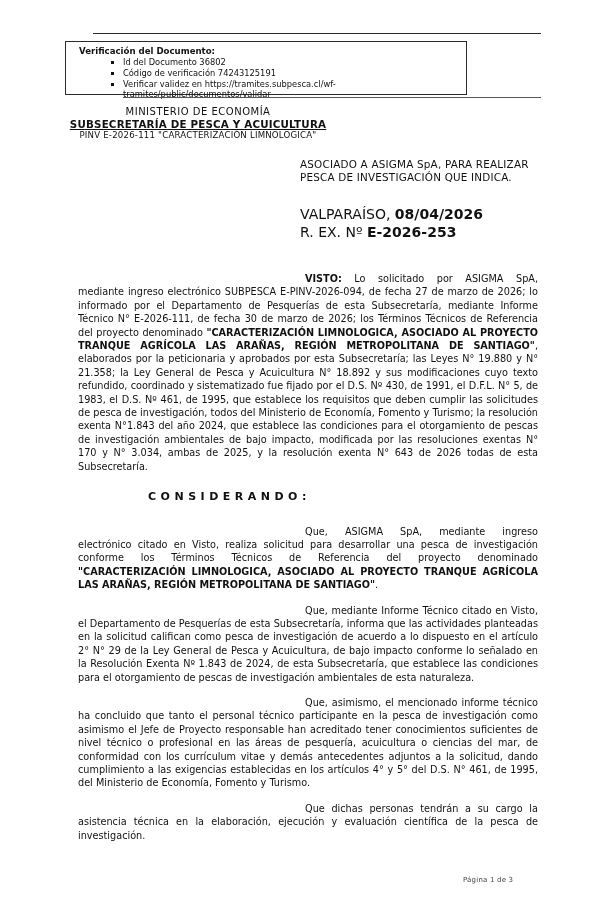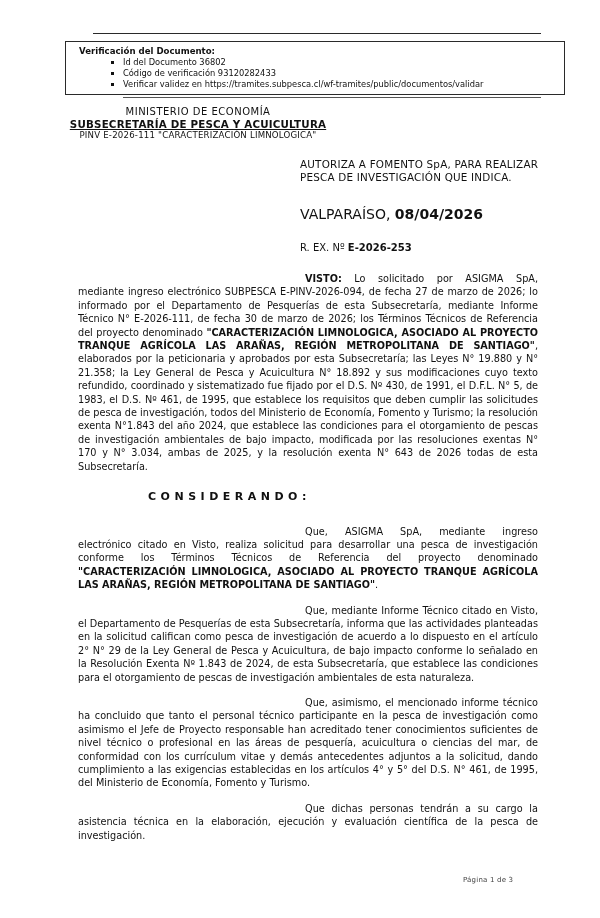--- a/index.html
+++ b/index.html
@@ -11,41 +11,41 @@
     color:#1a1a1a;
     overflow:hidden;
   }
   
   .top-rule{
     position:absolute;left:93px;top:33px;width:448px;height:0;
     border-top:1.6px solid #2a2a2a;
   }
   
   .verify-box{
-    position:absolute;left:65px;top:41px;width:500px;height:54px;
+    position:absolute;left:65px;top:41px;width:402px;height:54px;
     border:1.6px solid #2a2a2a;box-sizing:border-box;
     padding:4px 8px 0 13px;
   }
   .verify-shadow{
     position:absolute;left:123px;top:97px;width:418px;height:0;
     border-top:1.2px solid #555;
   }
   .verify-title{font-size:8.6px;font-weight:bold;color:#111;}
   .verify-list{margin:1px 0 0 0;padding:0 0 0 44px;list-style-type:square;}
   .verify-list li{font-size:8.3px;line-height:10.8px;color:#111;}
   
   .letterhead{position:absolute;left:48px;top:106px;width:300px;text-align:center;color:#111;}
   .lh1{font-size:10px;letter-spacing:0.5px;line-height:11.5px;}
   .lh3{font-size:10.3px;font-weight:bold;text-decoration:underline;letter-spacing:0.2px;line-height:12px;}
   .lh4{font-size:8.6px;letter-spacing:0.2px;line-height:10.5px;}
   
   .doc-meta{position:absolute;left:300px;top:158px;width:250px;color:#111;}
   .doc-subject{font-size:10.4px;line-height:13px;letter-spacing:0.2px;}
   .city-date{margin-top:22px;font-size:14px;}
-  .res-line{margin-top:20px;font-size:10px;}
+  .res-line{margin-top:2px;font-size:14px;}
   .b{font-weight:bold;}
   
   .body-text{
     position:absolute;left:78px;top:272px;width:460px;
     font-size:9.7px;line-height:13.4px;text-align:justify;color:#111;
   }
   .body-text p{margin:0 0 12px 0;text-indent:227px;}
   .heading-considerando{
     margin:17px 0 21px 0;
     font-weight:bold;font-size:11px;letter-spacing:4.5px;
@@ -62,35 +62,35 @@
 <body>
 
 <div class="page">
 
   <div class="top-rule"></div>
 
   <div class="verify-box">
     <div class="verify-title">Verificación del Documento:</div>
     <ul class="verify-list">
       <li>Id del Documento 36802</li>
-      <li>Código de verificación 93120282433</li>
+      <li>Código de verificación 74243125191</li>
       <li>Verificar validez en https://tramites.subpesca.cl/wf-tramites/public/documentos/validar</li>
     </ul>
   </div>
   <div class="verify-shadow"></div>
 
   <div class="letterhead">
     <div class="lh1">MINISTERIO DE ECONOMÍA</div>
     <div class="lh3">SUBSECRETARÍA DE PESCA Y ACUICULTURA</div>
     <div class="lh4">PINV E-2026-111 "CARACTERIZACIÓN LIMNOLOGICA"</div>
   </div>
 
   <div class="doc-meta">
     <div class="doc-subject">
-      <div>AUTORIZA A FOMENTO SpA, PARA REALIZAR</div>
+      <div>ASOCIADO A ASIGMA SpA, PARA REALIZAR</div>
       <div>PESCA DE INVESTIGACIÓN QUE INDICA.</div>
     </div>
     <div class="city-date">
       <span>VALPARAÍSO,</span>
       <span class="b">08/04/2026</span>
     </div>
     <div class="res-line">
       <span>R. EX. Nº</span>
       <span class="b">E-2026-253</span>
     </div>

